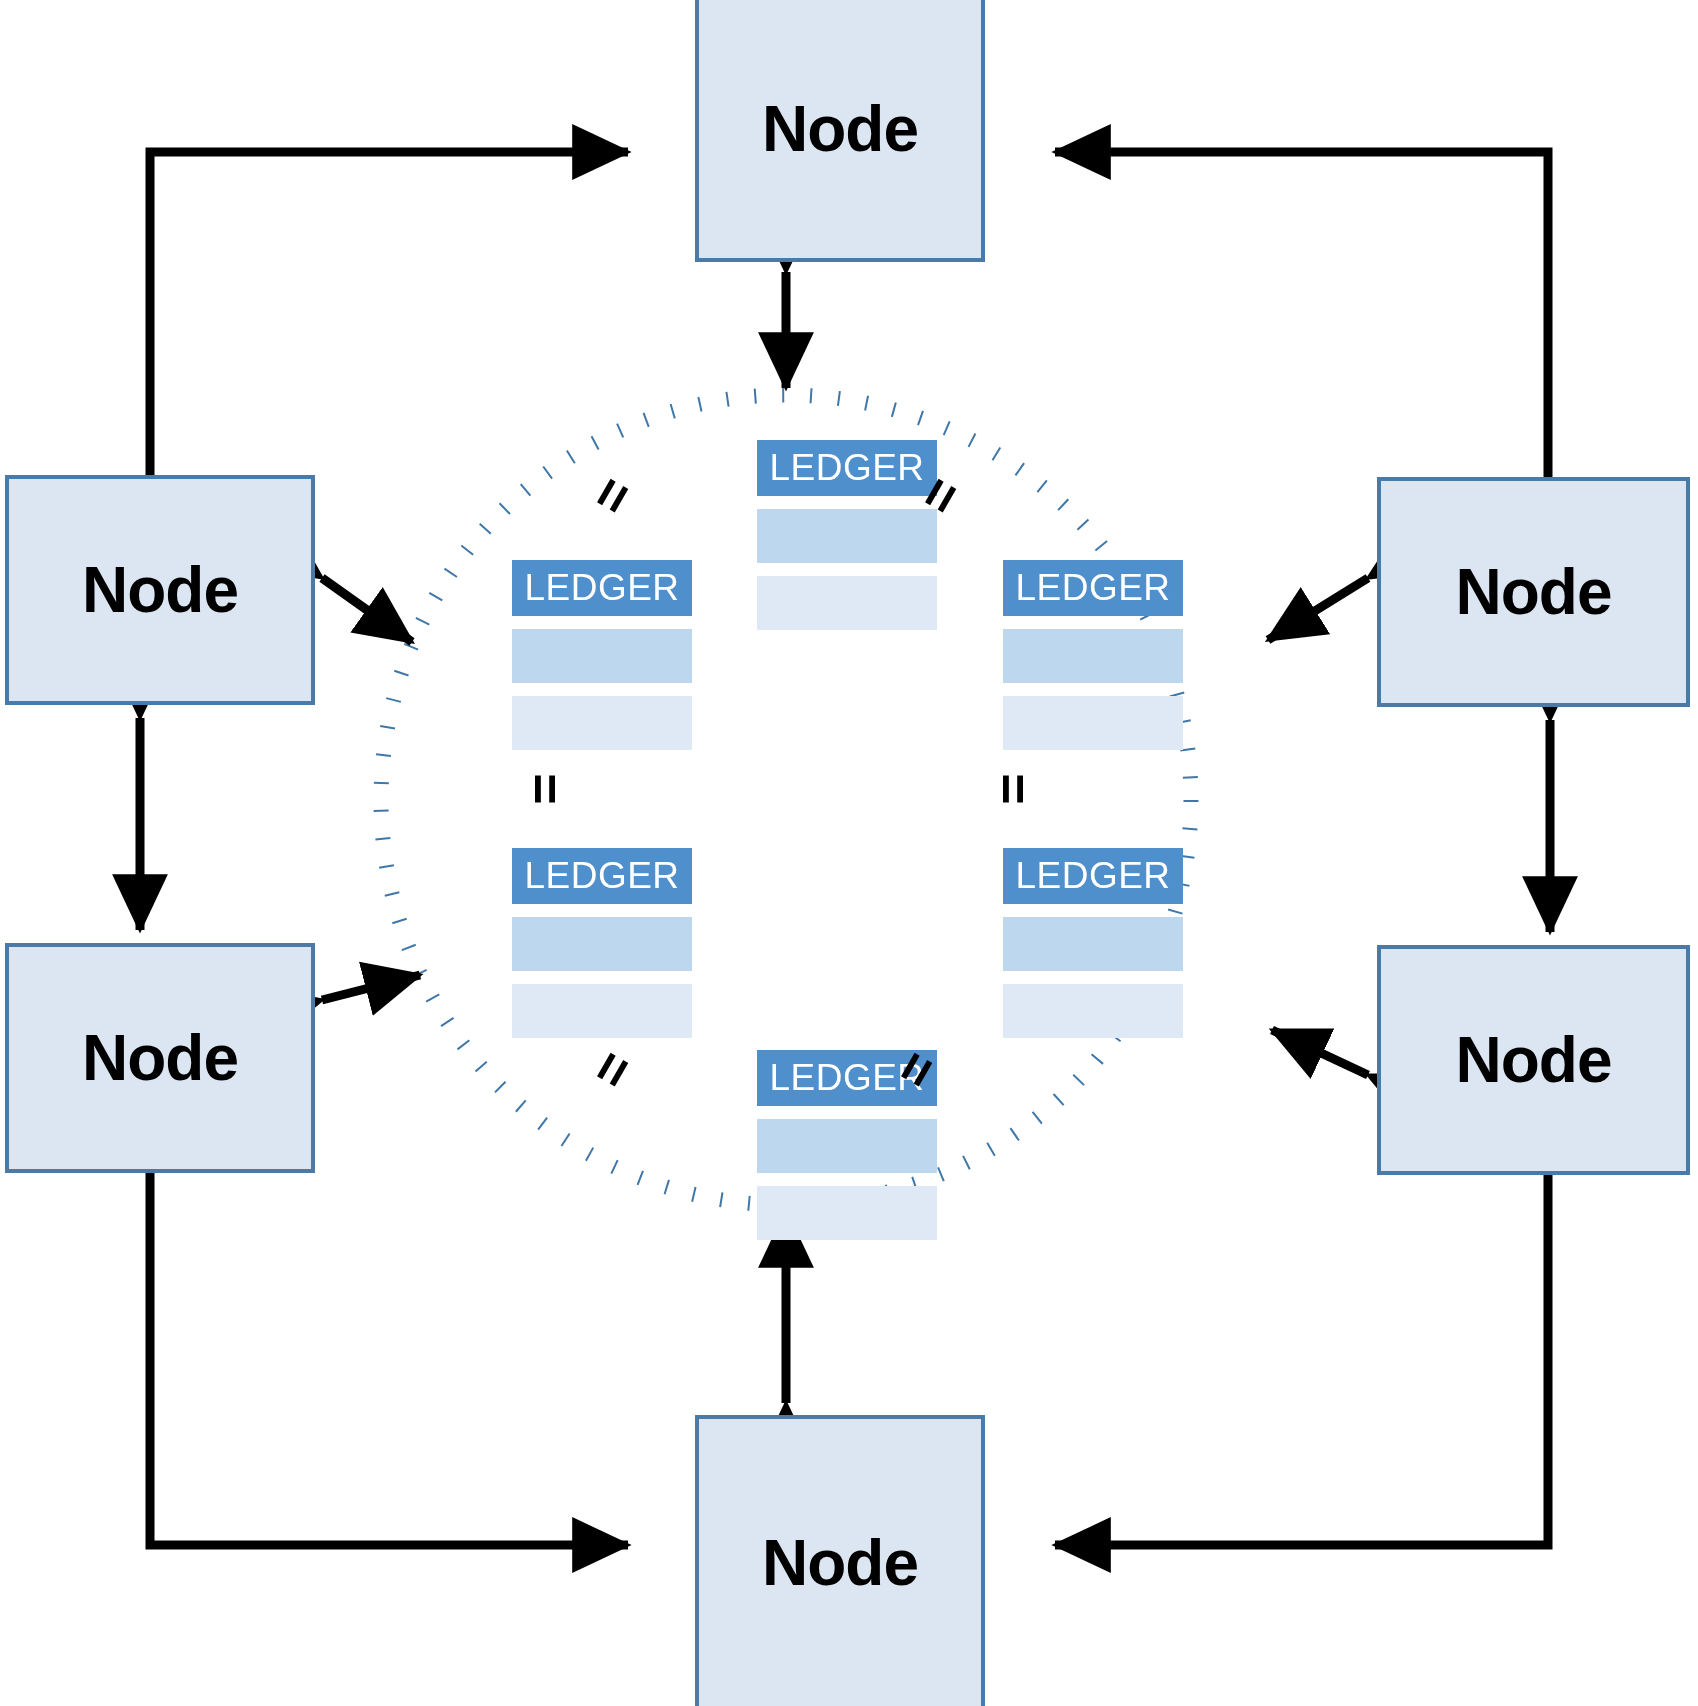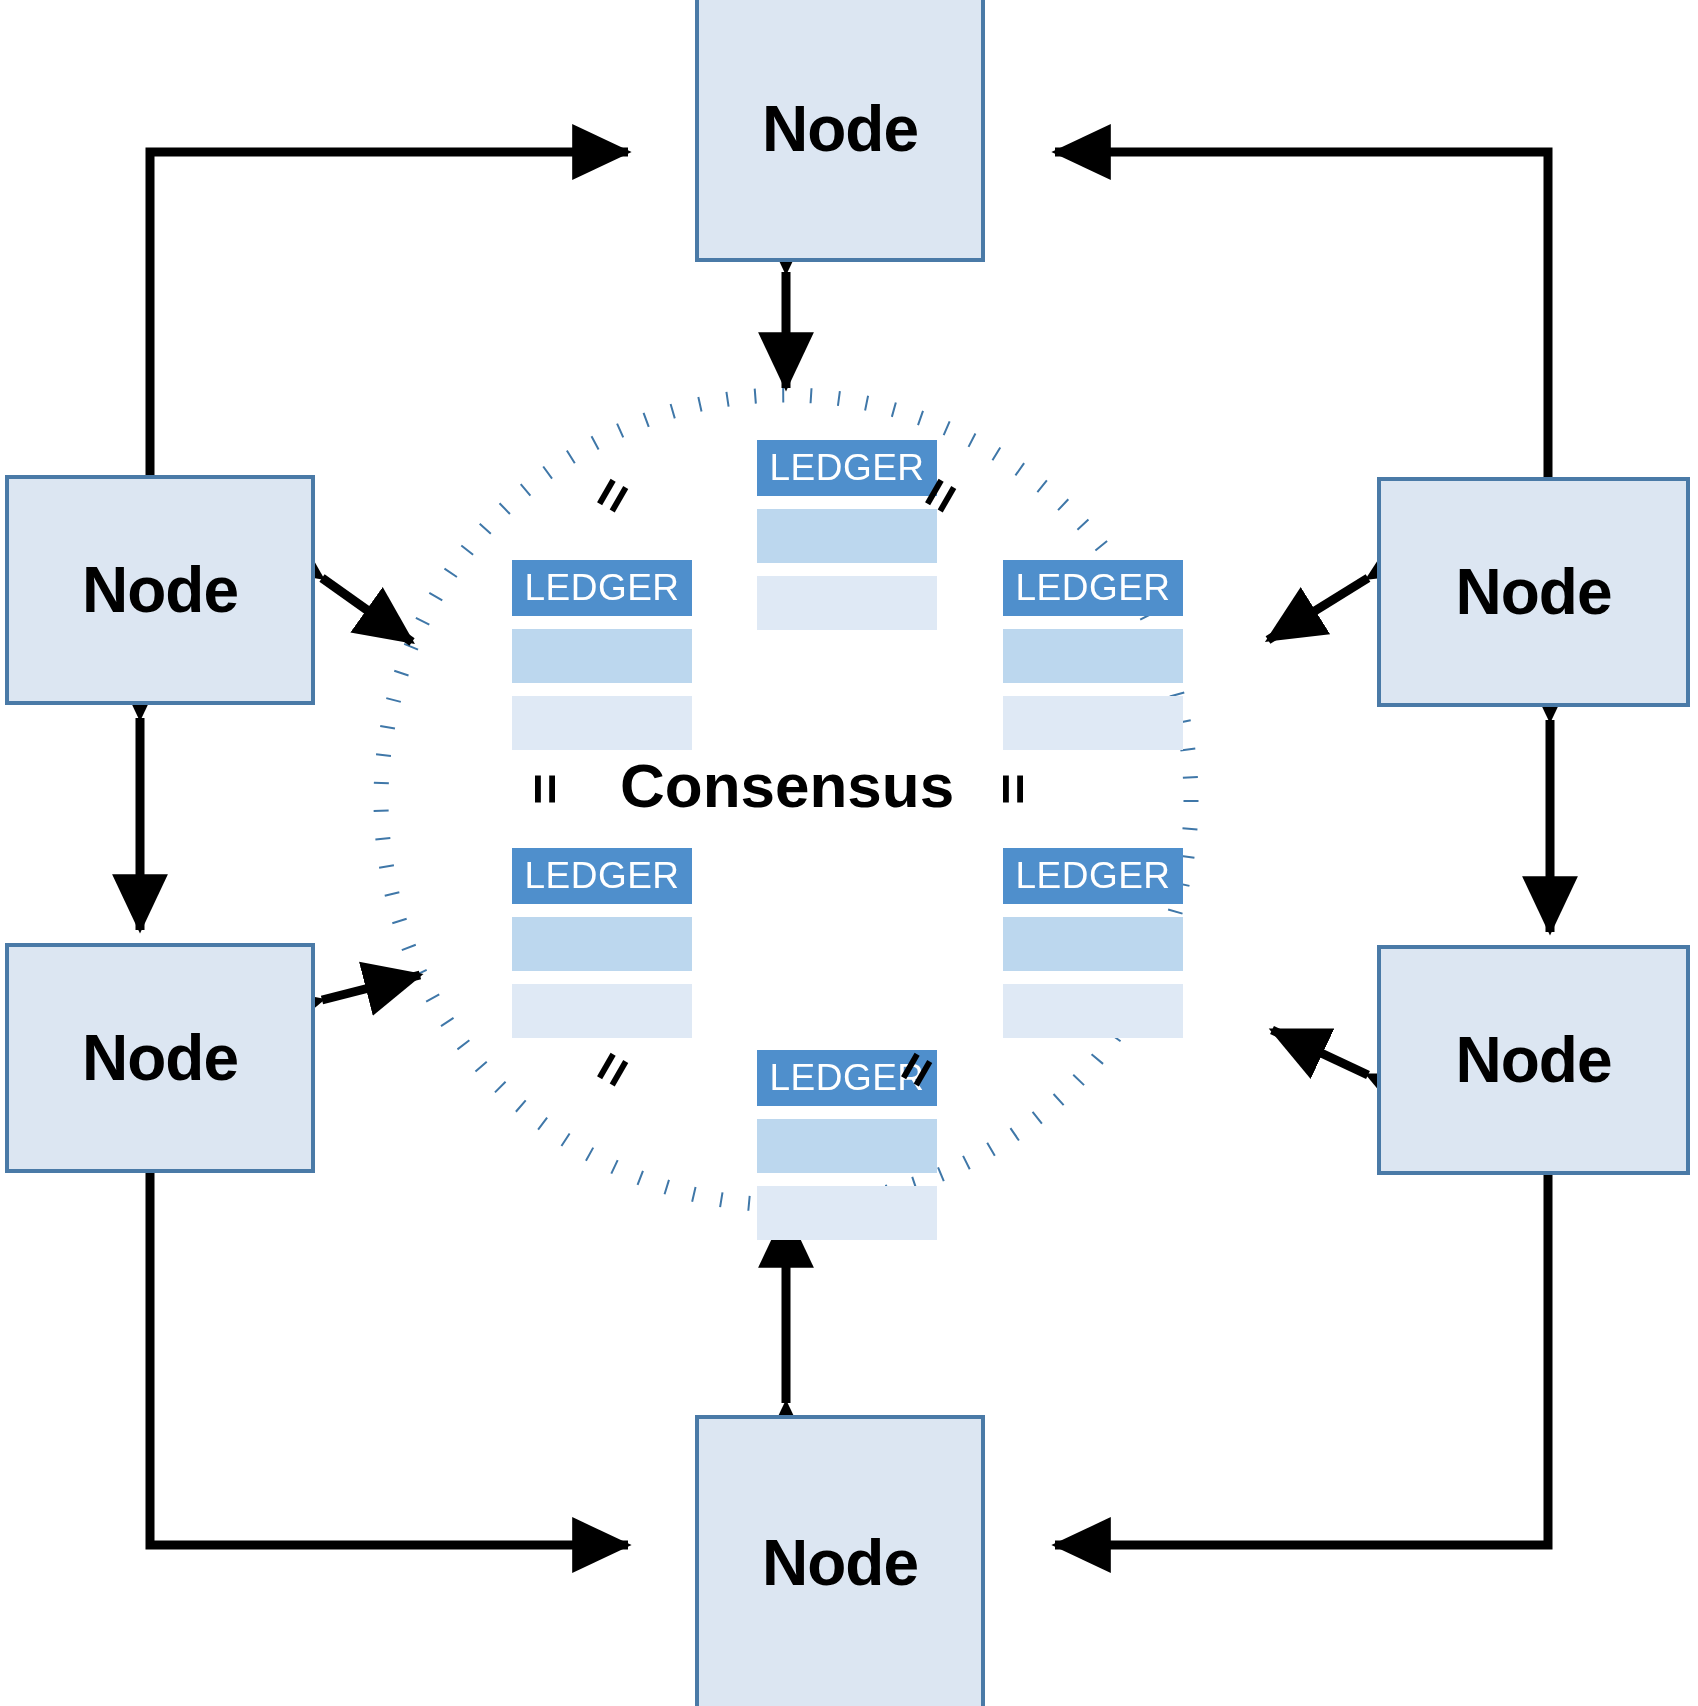--- a/index.html
+++ b/index.html
@@ -192,15 +192,14 @@
     <div class="ledger-row row-b"></div>
   </div>
 
   <div class="eqmark eq-slant" style="left:596px; top:468px;">=</div>
   <div class="eqmark eq-slant" style="left:924px; top:468px;">=</div>
   <div class="eqmark eq-vert" style="left:528px; top:762px;">=</div>
   <div class="eqmark eq-vert" style="left:996px; top:762px;">=</div>
   <div class="eqmark eq-slant" style="left:596px; top:1042px;">=</div>
   <div class="eqmark eq-slant" style="left:900px; top:1042px;">=</div>
 
-  <div class="consensus" style="left:620px; top:755px;">Consensus</div>
 
 </div>
 
 </body></html>

